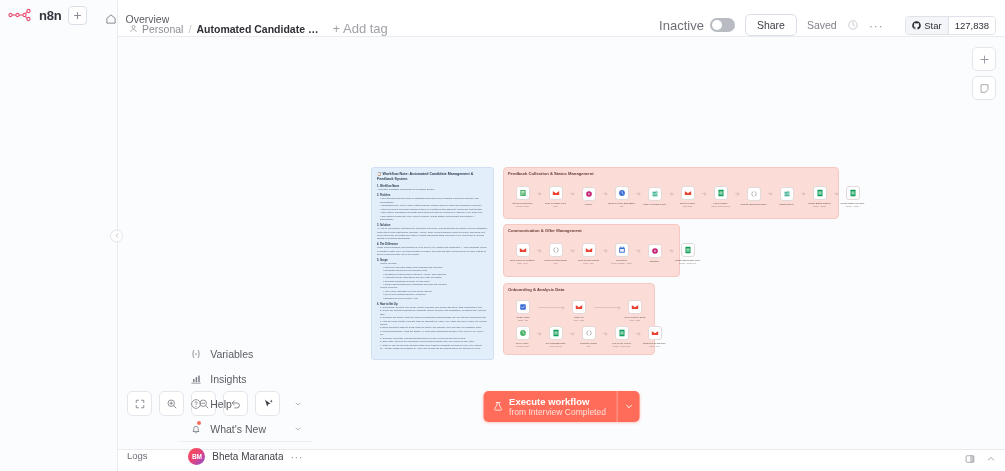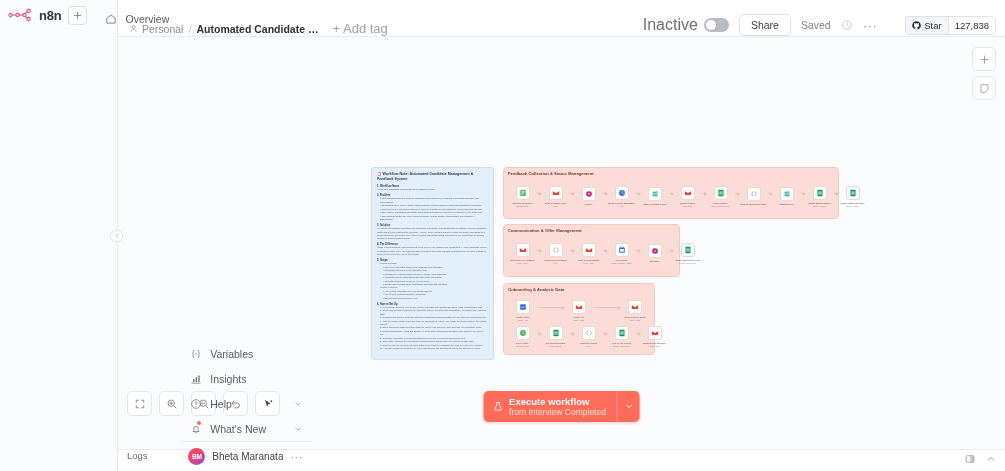--- a/index.html
+++ b/index.html
@@ -84,40 +84,40 @@
     gap: 1px; z-index: 16;
   }
   .tab {
     font-size: 10px; color: #71727a; padding: 3px 10px; border-radius: 4px;
     cursor: pointer; white-space: nowrap;
   }
   .tab.active { background: #fff; color: #2f2f36; box-shadow: 0 1px 2px rgba(20,20,40,.10); }
 
   .hdr-right { margin-left: auto; display: flex; align-items: center; gap: 10px; padding-right: 9px; }
   .inactive-wrap { display: flex; align-items: center; gap: 6px; }
-  .inactive-lbl { font-size: 16px; color: #6e6f77; }
+  .inactive-lbl { font-size: 13px; color: #6e6f77; }
   .toggle {
     width: 25px; height: 14px; border-radius: 7px; background: #b9bbc3;
     position: relative; cursor: pointer;
   }
   .toggle .knob {
     position: absolute; width: 10px; height: 10px; border-radius: 50%;
     background: #fff; top: 2px; left: 2px;
   }
   .share-btn {
     border: 1px solid #dbdfe7; border-radius: 5px; background: #fff;
     font-size: 10.5px; color: #3d3d45; padding: 4px 11px; cursor: pointer;
   }
   .saved-lbl { font-size: 10.5px; color: #81828a; }
   .ico-btn { color: #c3c4cb; display: flex; align-items: center; cursor: pointer; }
   .dots-btn { color: #9a9ba2; font-size: 13px; letter-spacing: 0.5px; cursor: pointer; line-height: 1; }
 
   .star-block {
     display: flex; align-items: stretch; height: 19px; border: 1px solid #dfe2e8;
-    border-radius: 4px; overflow: hidden; margin-left: 18px;
+    border-radius: 4px; overflow: hidden; margin-left: 12px;
   }
   .star-left {
     display: flex; align-items: center; gap: 3px; padding: 0 6px;
     background: #f4f5f8; font-size: 9.5px; color: #32323a; cursor: pointer;
   }
   .star-count {
     display: flex; align-items: center; padding: 0 6px; background: #fff;
     font-size: 9.5px; color: #32323a; border-left: 1px solid #dfe2e8;
   }
 

